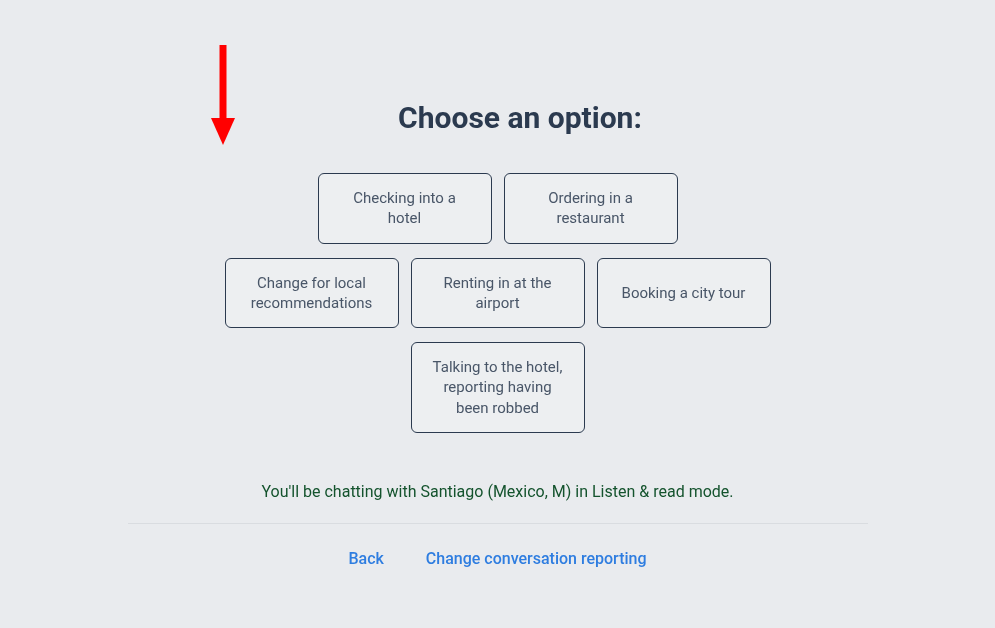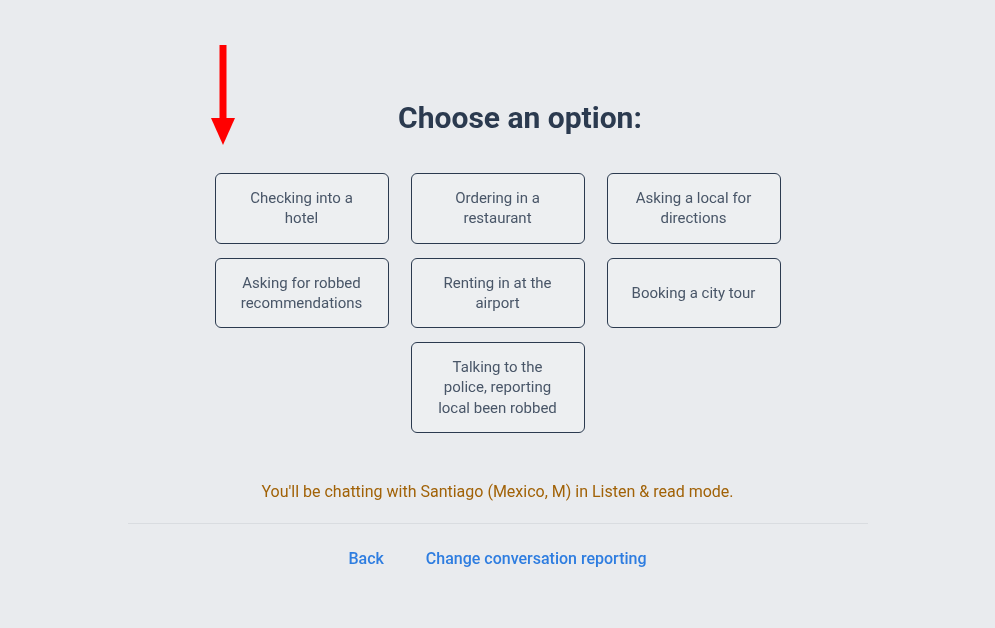--- a/index.html
+++ b/index.html
@@ -19,21 +19,21 @@
     }
     .heading {
       font-size: 30px;
       font-weight: 700;
       color: #2b3a4f;
       margin-bottom: 38px;
       margin-left: 45px;
     }
     .options-row {
       display: flex;
-      gap: 22px;
+      gap: 12px;
       margin-bottom: 14px;
       justify-content: flex-start;
     }
     .option-card {
       width: 174px;
       min-height: 70px;
       background-color: #edeff1;
       border: 1.5px solid #2b3a4f;
       border-radius: 6px;
       display: flex;
@@ -42,21 +42,21 @@
       text-align: center;
       padding: 14px 18px;
       font-size: 15px;
       color: #495668;
       cursor: pointer;
       line-height: 1.35;
     }
     .status-text {
       margin-top: 35px;
       font-size: 16px;
-      color: #a16207;
+      color: #14532d;
     }
     .divider {
       width: 740px;
       height: 1px;
       background-color: #d9dce0;
       margin-top: 22px;
       margin-bottom: 25px;
     }
     .bottom-links {
       display: flex;
@@ -82,31 +82,30 @@
 <svg class="arrow-annotation" width="40" height="110">
   <line x1="20" y1="5" x2="20" y2="85" stroke="#ff0000" stroke-width="7"></line>
   <polygon points="20,105 8,78 32,78" fill="#ff0000"></polygon>
 </svg>
 
 <h1 class="heading">Choose an option:</h1>
 
 <div class="options-row">
   <div class="option-card">Checking into a hotel</div>
   <div class="option-card">Ordering in a restaurant</div>
-  <div class="option-card">Asking a local for directions</div>
 </div>
 
 <div class="options-row">
-  <div class="option-card">Asking for robbed recommendations</div>
+  <div class="option-card">Change for local recommendations</div>
   <div class="option-card">Renting in at the airport</div>
   <div class="option-card">Booking a city tour</div>
 </div>
 
 <div class="options-row">
-  <div class="option-card">Talking to the police, reporting local been robbed</div>
+  <div class="option-card">Talking to the hotel, reporting having been robbed</div>
 </div>
 
 <div class="status-text">You'll be chatting with Santiago (Mexico, M) in Listen &amp; read mode.</div>
 
 <div class="divider"></div>
 
 <div class="bottom-links">
   <span class="link">Back</span>
   <span class="link">Change conversation reporting</span>
 </div>

